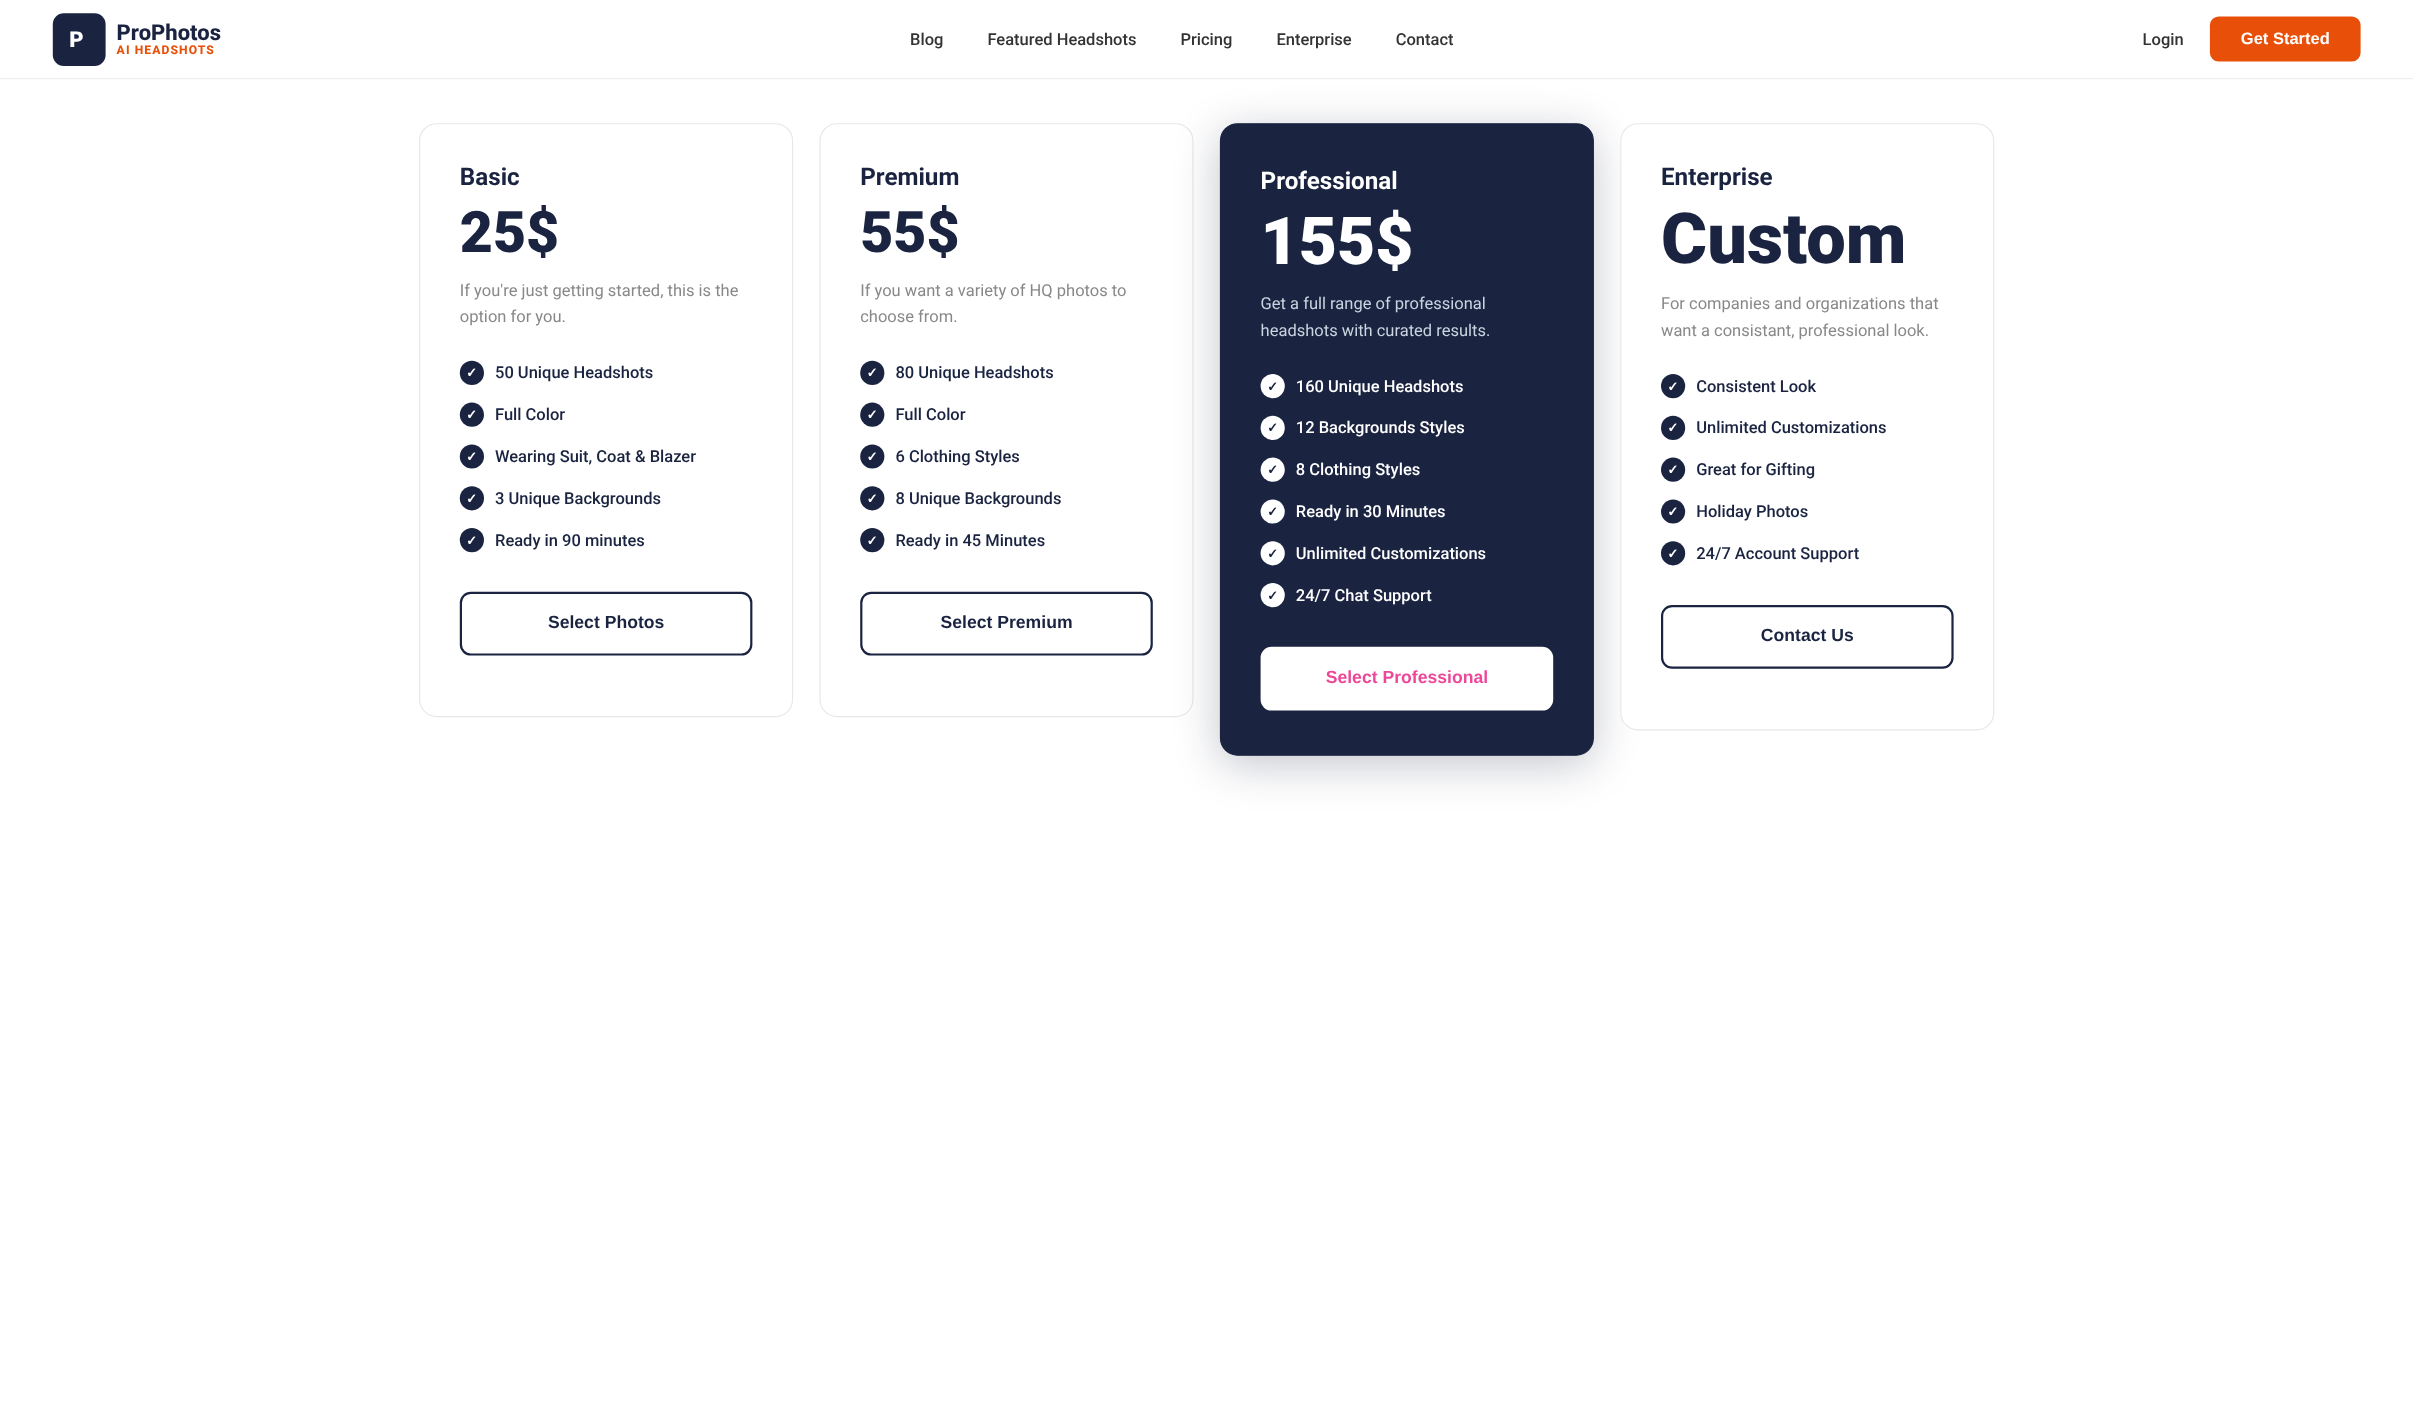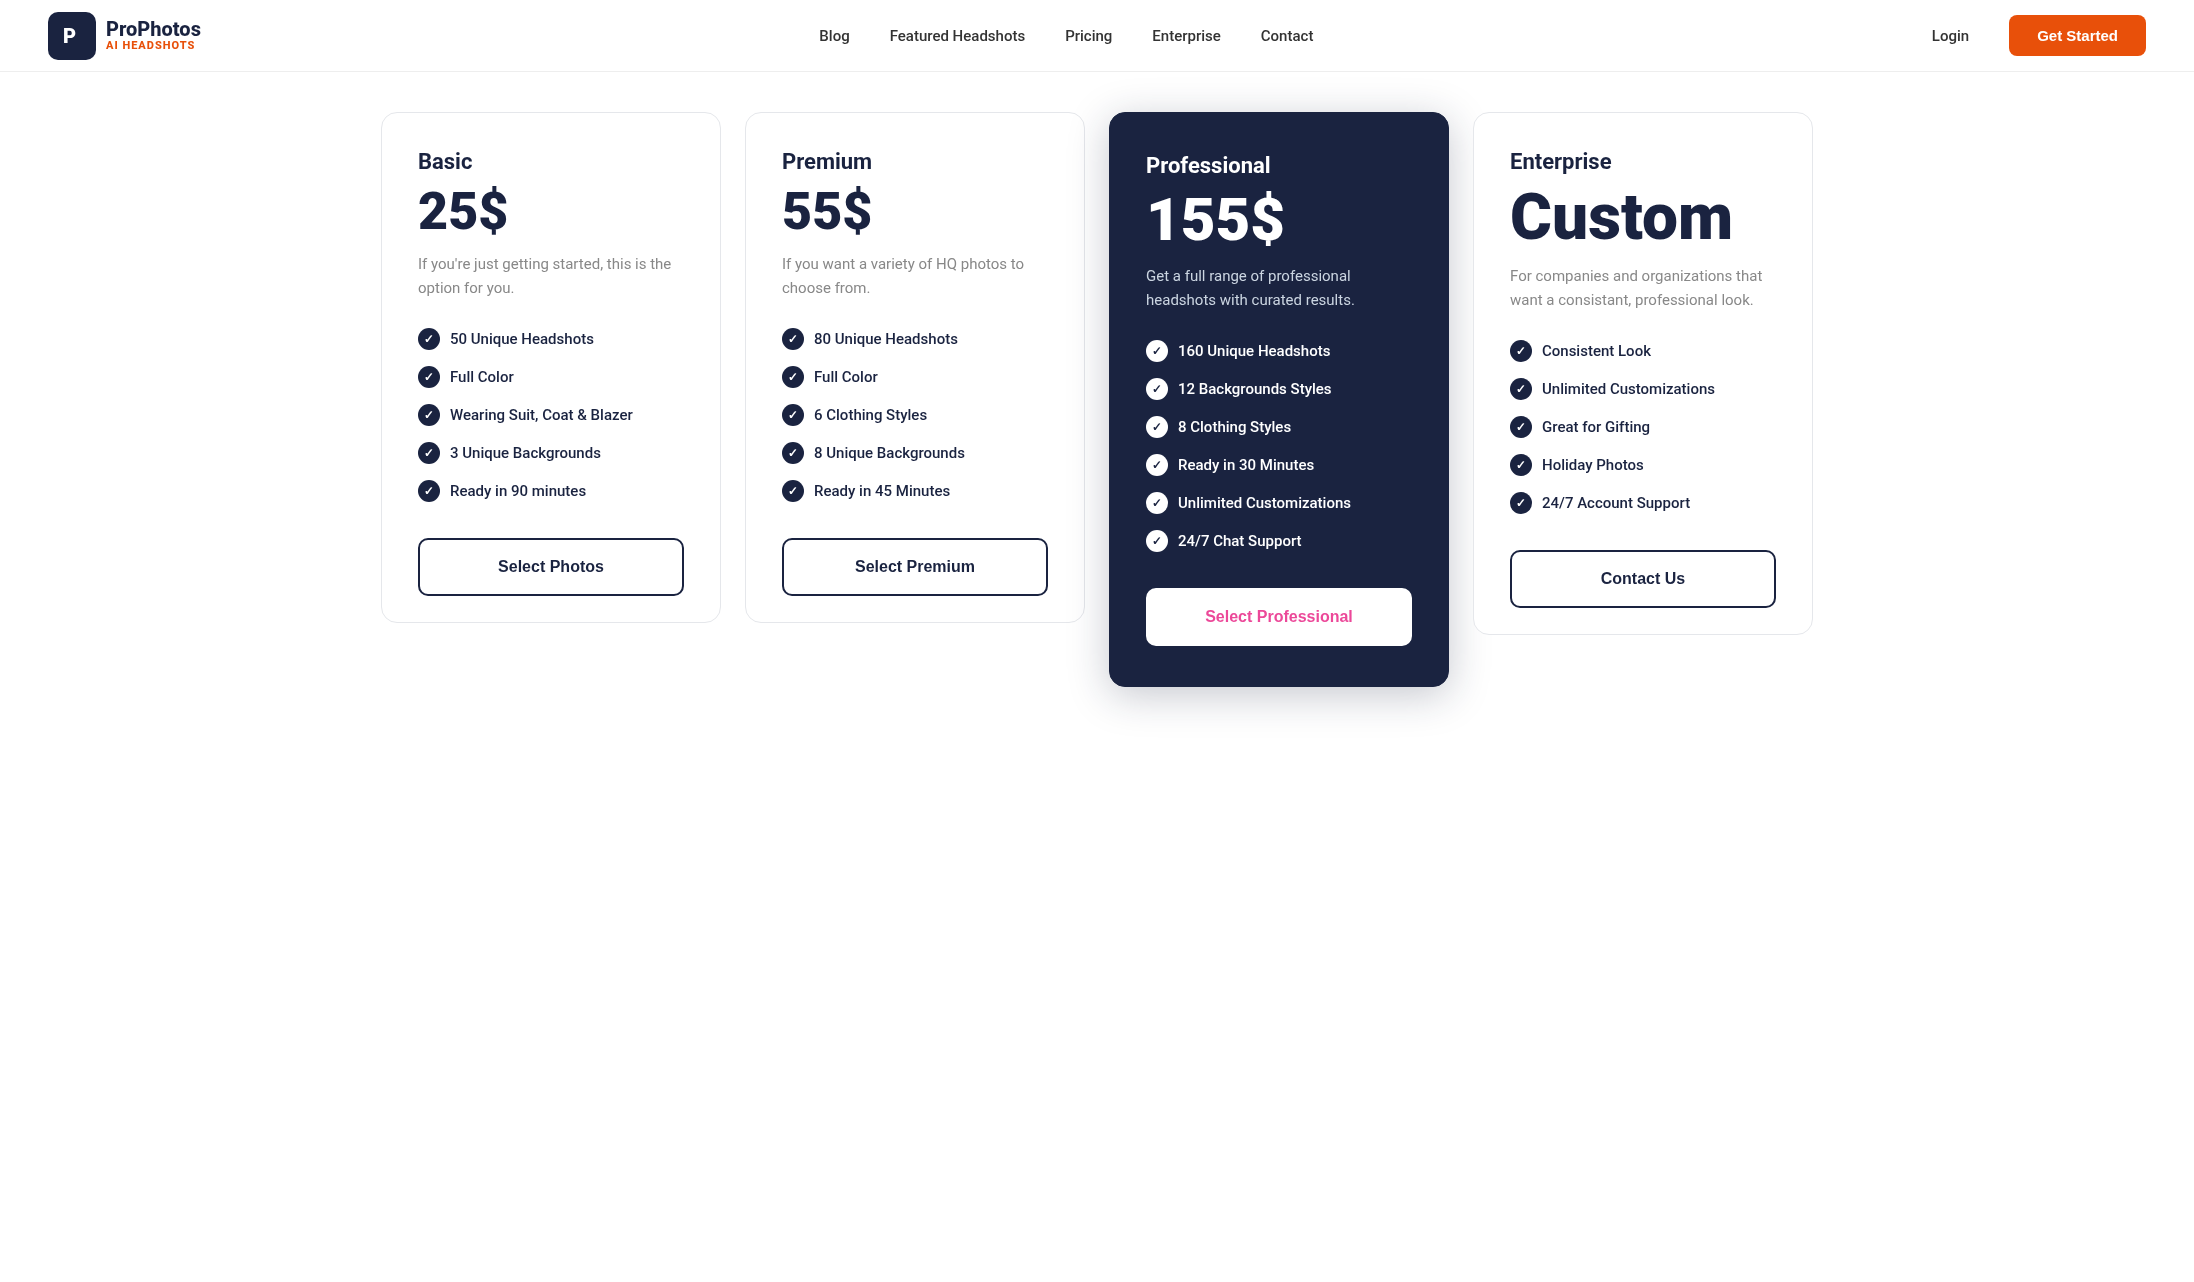--- a/index.html
+++ b/index.html
@@ -13,35 +13,35 @@
     .logo-area { display: flex; align-items: center; gap: 10px; }
     .logo-icon {
       width: 48px; height: 48px; background: #1a2340; border-radius: 10px;
       display: flex; align-items: center; justify-content: center; color: #fff; font-size: 22px; font-weight: 900;
     }
     .logo-text { display: flex; flex-direction: column; line-height: 1.1; }
     .logo-name { font-size: 20px; font-weight: 800; color: #1a2340; }
     .logo-sub { font-size: 11px; font-weight: 800; color: #e8500a; letter-spacing: 1px; }
     .nav-links { display: flex; align-items: center; gap: 40px; }
     .nav-links a { text-decoration: none; color: #333; font-size: 15px; font-weight: 500; }
-    .nav-right { display: flex; align-items: center; gap: 40px; }
+    .nav-right { display: flex; align-items: center; gap: 24px; }
     .login-link { text-decoration: none; color: #333; font-size: 15px; font-weight: 500; }
     .get-started-btn {
       background: #e8500a; color: #fff; border: none; border-radius: 8px;
       padding: 12px 28px; font-size: 15px; font-weight: 600; cursor: pointer;
     }
 
     
     .pricing-section {
       padding: 40px 48px 60px;
       display: flex; gap: 24px; align-items: flex-start; justify-content: center;
     }
 
     .plan-card {
-      flex: 1; max-width: 340px; padding: 36px 36px 26px;
+      flex: 1; max-width: 340px; padding: 36px 36px 55px;
       border: 1.5px solid #e5e7eb; border-radius: 16px; background: #fff;
       display: flex; flex-direction: column;
     }
     .plan-card.featured {
       background: #1a2340; color: #fff; border-color: #1a2340;
       padding-top: 40px; padding-bottom: 40px;
       box-shadow: 0 8px 40px rgba(26,35,64,0.25);
     }
     .plan-name { font-size: 22px; font-weight: 700; margin-bottom: 12px; color: #1a2340; }
     .plan-card.featured .plan-name { color: #fff; }

